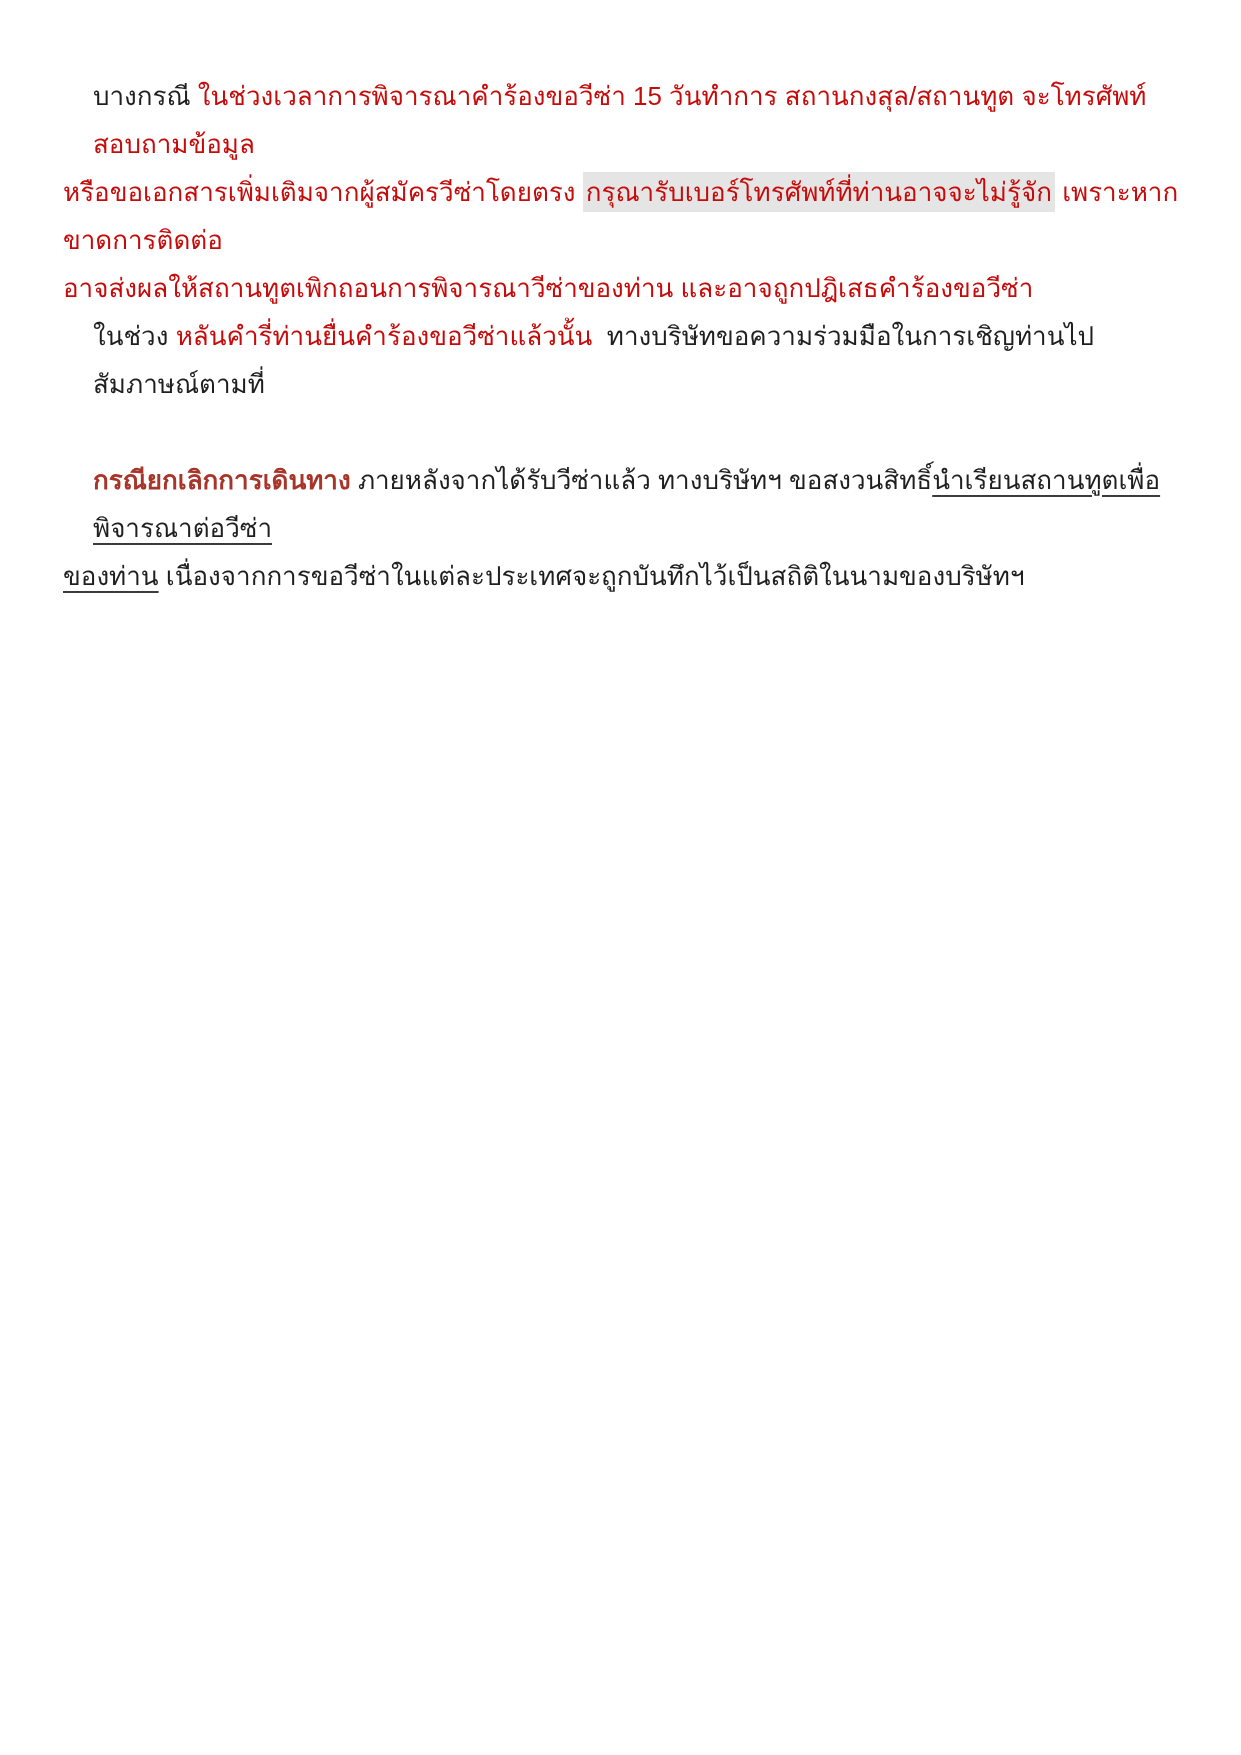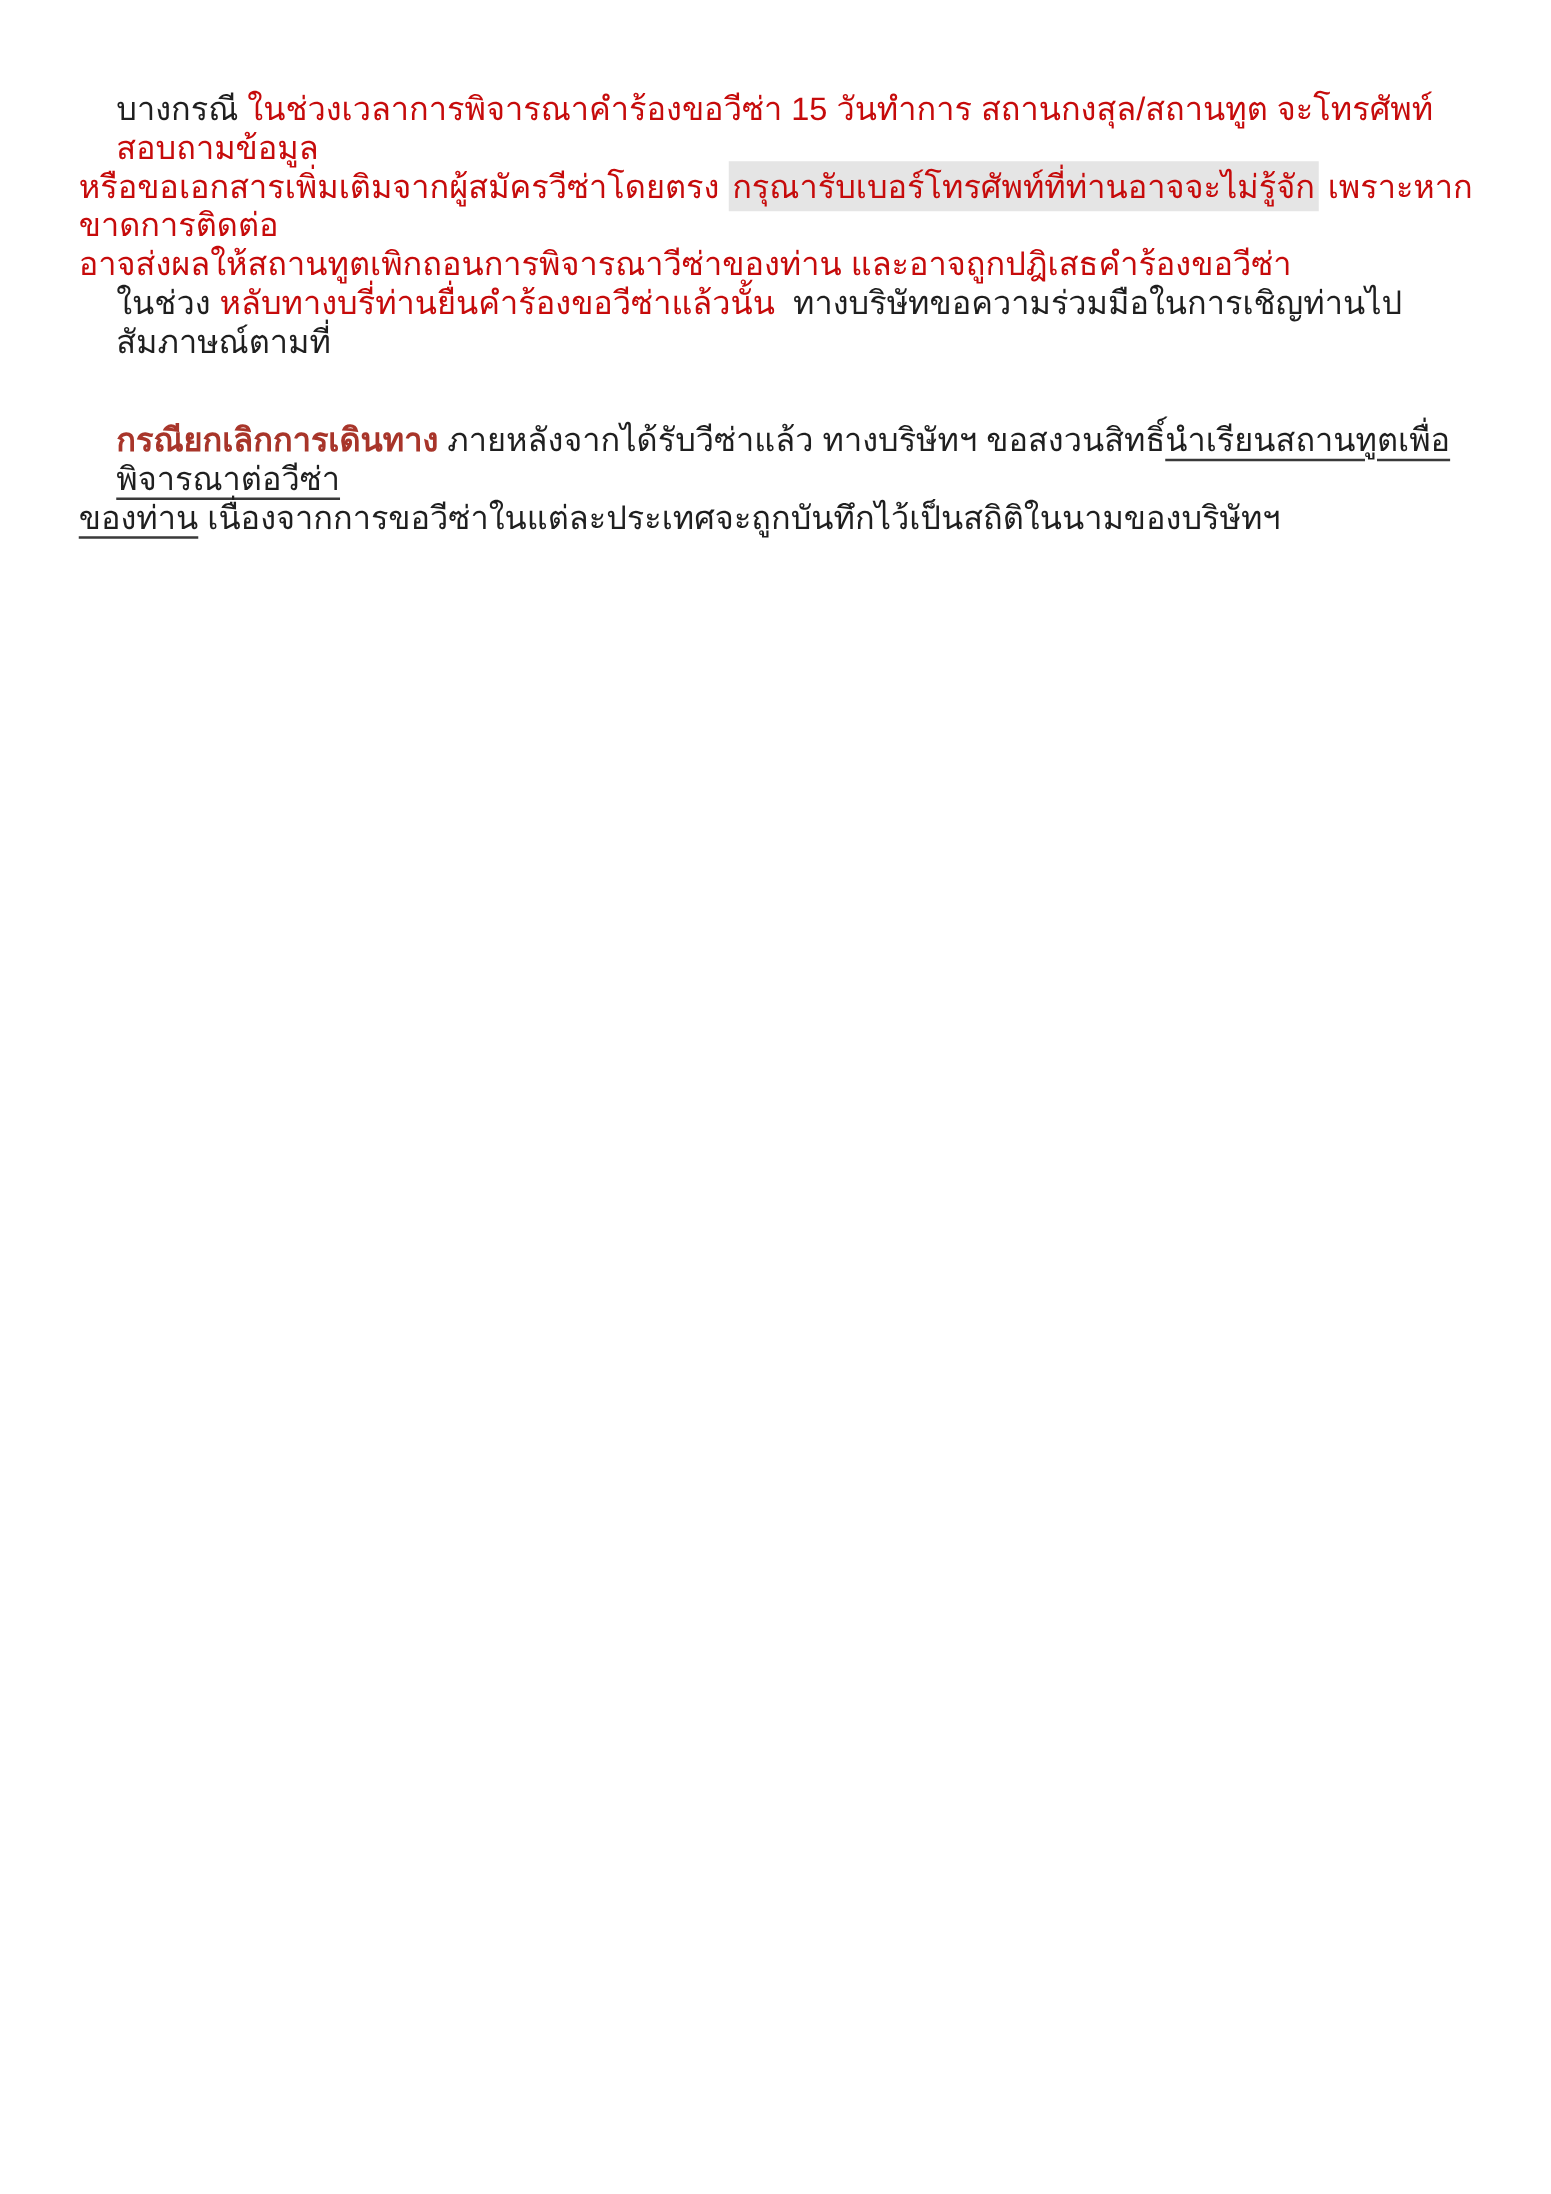--- a/index.html
+++ b/index.html
@@ -16,21 +16,21 @@
   .doc-body {
     position: absolute;
     left: 63px;
     top: 72px;
     width: 1118px;
   }
   .paragraph { }
   .paragraph.gap-before { margin-top: 48px; }
   .text-line {
     font-size: 26px;
-    line-height: 31px;
+    line-height: 48px;
     white-space: pre-wrap;
     color: #1f1f1f;
   }
   .text-line.indent { padding-left: 30px; }
   .seg-black   { color: #1f1f1f; }
   .seg-red     { color: #c60b0b; }
   .seg-darkred { color: #a8352a; font-weight: bold; }
   .seg-hl {
     background: #e5e5e5;
     padding: 5px 3px;
@@ -48,20 +48,20 @@
 <body>
 
 <div class="page">
   <div class="doc-body">
       <div class="paragraph">
         <div class="text-line indent"><span class="seg-black">บางกรณี </span><span class="seg-red">ในช่วงเวลาการพิจารณาคำร้องขอวีซ่า 15 วันทำการ สถานกงสุล/สถานทูต จะโทรศัพท์สอบถามข้อมูล</span></div>
         <div class="text-line"><span class="seg-red">หรือขอเอกสารเพิ่มเติมจากผู้สมัครวีซ่าโดยตรง </span><span class="seg-red seg-hl">กรุณารับเบอร์โทรศัพท์ที่ท่านอาจจะไม่รู้จัก</span><span class="seg-red"> เพราะหากขาดการติดต่อ</span></div>
         <div class="text-line"><span class="seg-red">อาจส่งผลให้สถานทูตเพิกถอนการพิจารณาวีซ่าของท่าน และอาจถูกปฎิเสธคำร้องขอวีซ่า</span></div>
       </div>
       <div class="paragraph">
-        <div class="text-line indent"><span class="seg-black">ในช่วง </span><span class="seg-red">หลับทางบรี่ท่านยื่นคำร้องขอวีซ่าแล้วนั้น</span><span class="seg-black">  ทางบริษัทขอความร่วมมือในการเชิญท่านไปสัมภาษณ์ตามที่</span></div>
+        <div class="text-line indent"><span class="seg-black">ในช่วง </span><span class="seg-red">หลันคำรี่ท่านยื่นคำร้องขอวีซ่าแล้วนั้น</span><span class="seg-black">  ทางบริษัทขอความร่วมมือในการเชิญท่านไปสัมภาษณ์ตามที่</span></div>
       </div>
       <div class="paragraph gap-before">
         <div class="text-line indent"><span class="seg-darkred">กรณียกเลิกการเดินทาง</span><span class="seg-black"> ภายหลังจากได้รับวีซ่าแล้ว ทางบริษัทฯ ขอสงวนสิทธิ์</span><span class="seg-black seg-ul">นำเรียนสถานทูตเพื่อพิจารณาต่อวีซ่า</span></div>
         <div class="text-line"><span class="seg-black seg-ul">ของท่าน</span><span class="seg-black"> เนื่องจากการขอวีซ่าในแต่ละประเทศจะถูกบันทึกไว้เป็นสถิติในนามของบริษัทฯ</span></div>
       </div>
     </div>
 </div>
 
 </body></html>

